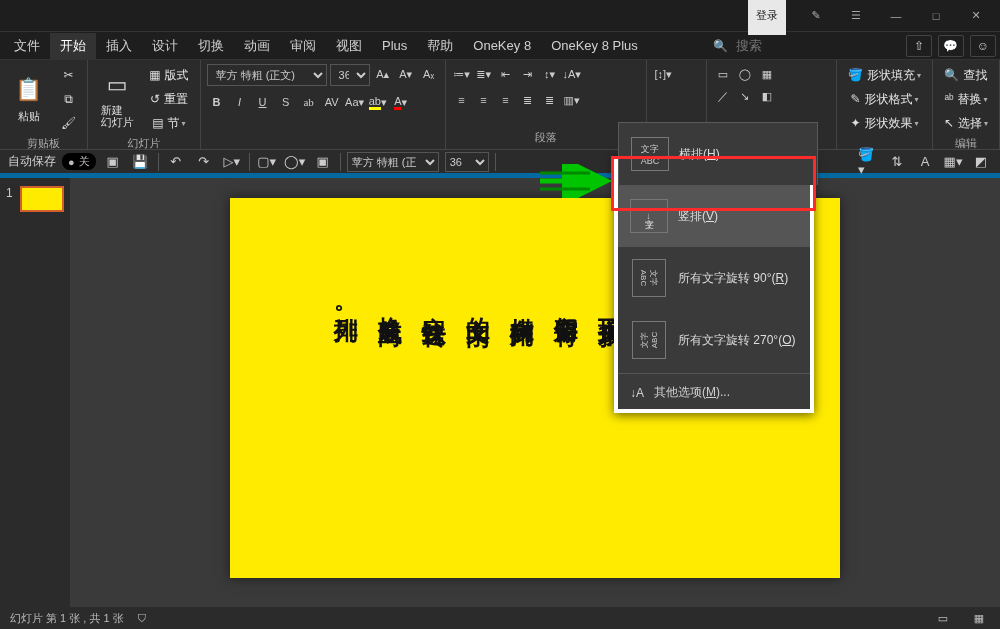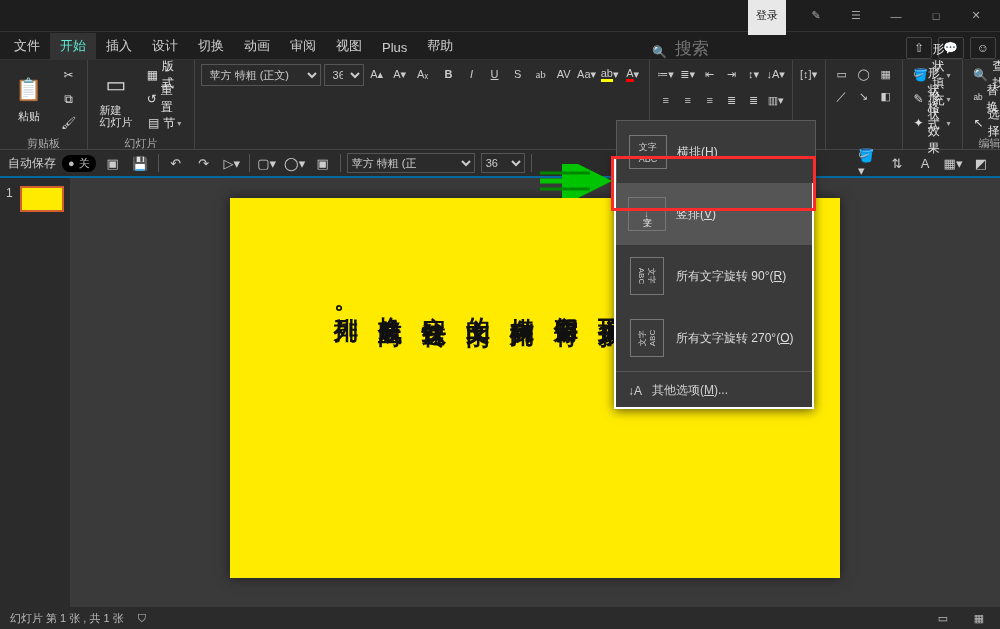--- a/index.html
+++ b/index.html
@@ -28,42 +28,43 @@
     margin-right: 10px;
   }
   .titlebar .win-btn {
     width: 40px; height: 28px;
     display: flex; align-items: center; justify-content: center;
     color: #aaa; font-size: 11px;
   }
   .menubar {
     height: 28px;
     display: flex;
-    align-items: flex-end;
+    align-items: center;
     padding: 0 4px;
     background: #1e1e1e;
     border-bottom: 1px solid #333;
   }
   .menubar .tab {
     padding: 4px 10px;
     color: #d0d0d0;
     font-size: 13px;
     cursor: pointer;
   }
   .menubar .tab.active {
     background: #333;
-    color: #5eead4;
+    color: #ffffff;
   }
   .menubar .spacer { flex: 1; }
   .menubar .search {
     background: transparent;
     border: none;
     color: #ccc;
-    font-size: 17px;
+    font-size: 13px;
     margin-left: 8px;
+    font-family: Liberation Serif, serif;
   }
   .menubar .right-icons { display:flex; gap:6px; margin-left:10px; }
   .menubar .right-icons .ic { width:26px; height:22px; display:flex; align-items:center; justify-content:center; border:1px solid #444; border-radius:2px; }
 
   .ribbon {
     height: 90px;
     background: #2b2b2b;
     display: flex;
     border-bottom: 1px solid #444;
   }
@@ -101,21 +102,21 @@
   .shape-label { font-size:12px; color:#e5e5e5; margin-left:4px; }
   .arrowd { font-size:8px; color:#aaa; margin-left:2px; }
 
   .qat {
     height: 28px;
     background: #2b2b2b;
     display: flex;
     align-items: center;
     gap: 6px;
     padding: 0 8px;
-    border-bottom: 2px solid #0369a1;
+    border-bottom: 5px solid #0369a1;
   }
   .qat .toggle {
     background:#000; color:#bbb; font-size:11px;
     padding:1px 6px; border-radius:8px; display:flex; align-items:center; gap:4px;
   }
   .qat .qbtn { width:22px; height:22px; display:flex; align-items:center; justify-content:center; color:#ccc; font-size:13px; }
   .qat .sep { width:1px; height:18px; background:#555; }
   .qat select { background:#2b2b2b; color:#ccc; border:1px solid #555; font-size:11px; height:20px; }
 
   .workspace {
@@ -171,21 +172,21 @@
     color: rgba(200,200,200,.25);
     font-style: italic;
     pointer-events:none;
   }
 
   .dropdown {
     position: absolute;
     top: 156px; left: 614px;
     width: 200px;
     background: #3a3a3a;
-    border: 2px solid #ffffff;
+    border: 4px solid #ffffff;
     box-shadow: 0 2px 10px rgba(0,0,0,.6);
     padding: 0;
     z-index: 50;
   }
   .dd-item {
     display:flex; align-items:center; gap:10px;
     padding: 14px 12px;
     color:#ddd; font-size:12px;
     position:relative;
   }
@@ -244,20 +245,22 @@
   <div class="tab">文件</div>
   <div class="tab active">开始</div>
   <div class="tab">插入</div>
   <div class="tab">设计</div>
   <div class="tab">切换</div>
   <div class="tab">动画</div>
   <div class="tab">审阅</div>
   <div class="tab">视图</div>
   <div class="tab">Plus</div>
   <div class="tab">帮助</div>
+  <div class="tab">OneKey 8</div>
+  <div class="tab">OneKey 8 Plus</div>
   <div class="spacer"></div>
   <span>🔍</span>
   <input class="search" placeholder="搜索" style="">
   <div class="right-icons">
     <div class="ic">⇧</div>
     <div class="ic">💬</div>
     <div class="ic">☺</div>
   </div>
 </div>
 
@@ -297,21 +300,21 @@
             <span>▤</span>
             <span class="shape-label">节</span>
             <span class="arrowd">▾</span>
           </div>
       </div>
     </div>
     <div class="label">幻灯片</div>
   </div>
 
   <div class="ribbon-group" style="flex:2">
-    <div class="body" style="flex-direction:row; gap:6px;">
+    <div class="body" style="flex-direction:column; gap:6px;">
       <div class="font-row">
         <select class="font-select"><option>苹方 特粗 (正文)</option></select>
         <select class="font-select size-select"><option>36</option></select>
         <div class="para-btn">A▴</div>
         <div class="para-btn">A▾</div>
         <div class="para-btn">Aₓ</div>
       </div>
       <div class="font-row">
         <div class="para-btn">
             <b>B</b>
@@ -430,21 +433,21 @@
   <div class="qbtn">💾</div>
   <div class="sep"></div>
   <div class="qbtn">↶</div>
   <div class="qbtn">↷</div>
   <div class="qbtn">▷▾</div>
   <div class="sep"></div>
   <div class="qbtn">▢▾</div>
   <div class="qbtn">◯▾</div>
   <div class="qbtn">▣</div>
   <div class="sep"></div>
-  <select style="width:128px"><option>苹方 特粗 (正</option></select>
+  <select style="width:92px"><option>苹方 特粗 (正</option></select>
   <select style="width:44px"><option>36</option></select>
   <div class="sep"></div>
   <div style="flex:1"></div>
   <div class="qbtn">🪣▾</div>
   <div class="qbtn">⇅</div>
   <div class="qbtn">A</div>
   <div class="qbtn">▦▾</div>
   <div class="qbtn">◩</div>
 </div>
 

